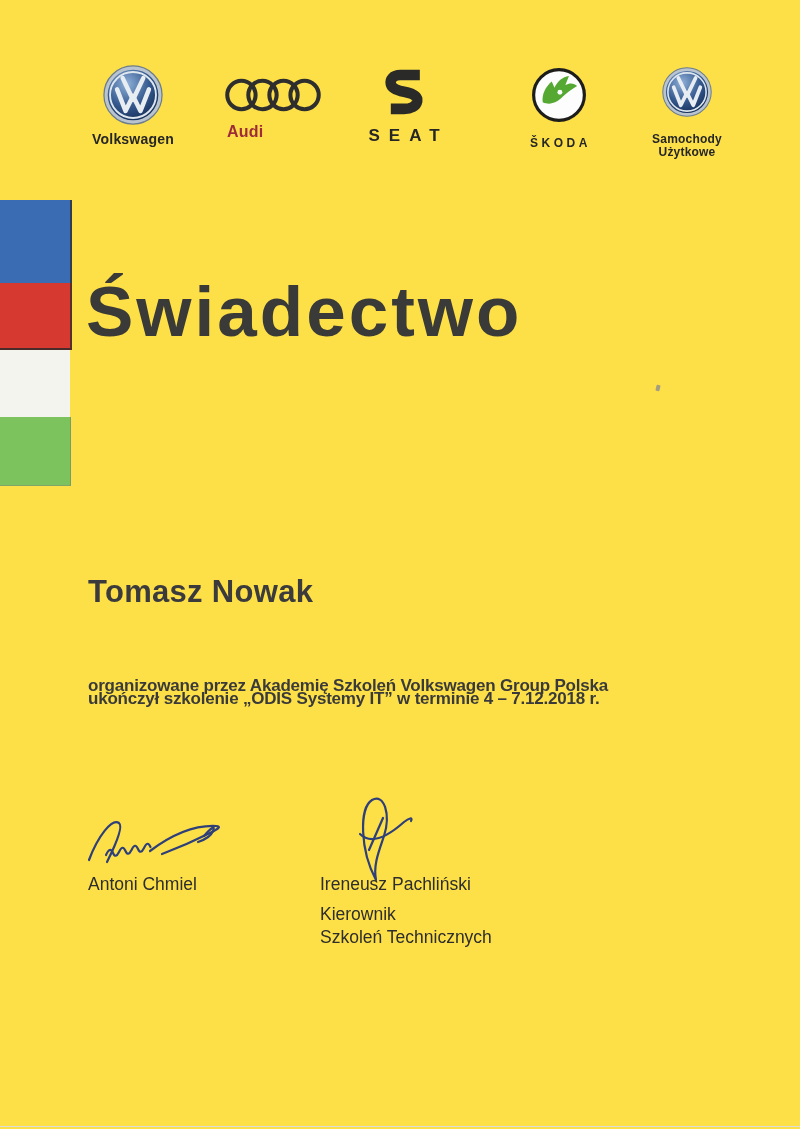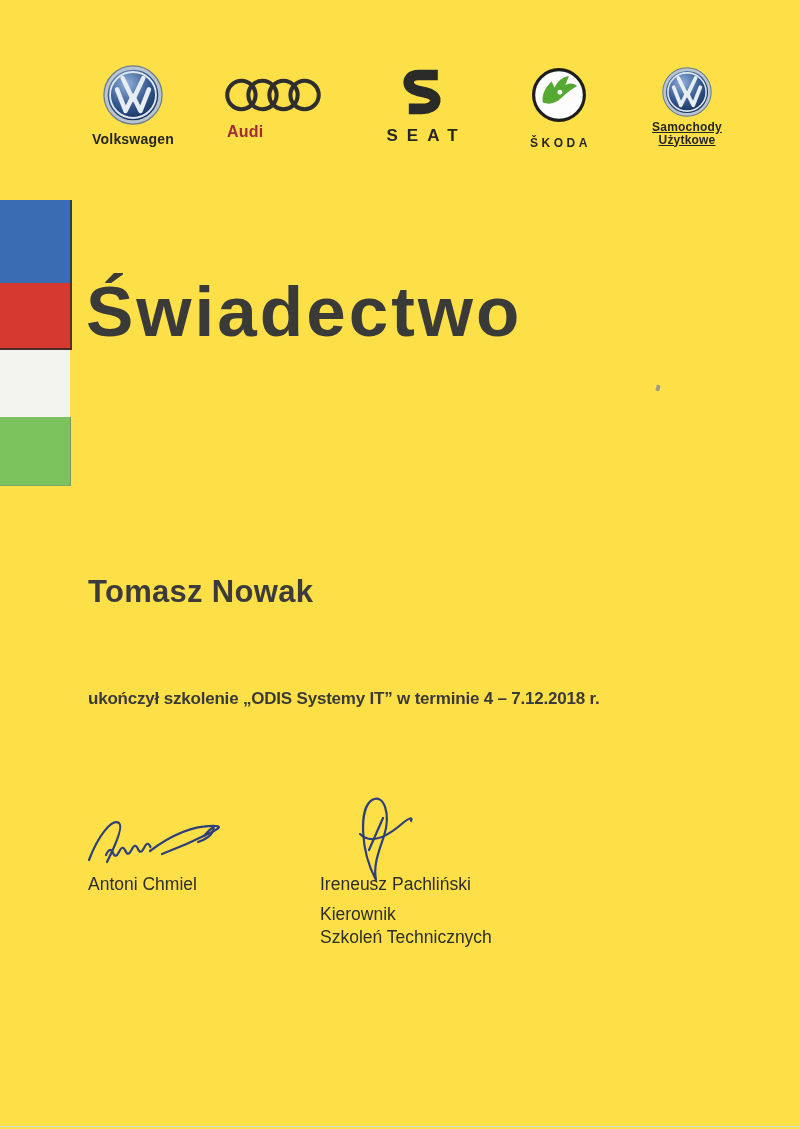--- a/index.html
+++ b/index.html
@@ -10,31 +10,31 @@
     background:#fde047;
     overflow:hidden;
     font-family:"Liberation Sans","DejaVu Sans",sans-serif;
     color:#2d2d2d;
   }
 
   
   .brand{position:absolute;text-align:center;}
   .brand-vw{left:73px;top:65px;width:120px;}
   .brand-audi{left:224px;top:78px;width:98px;text-align:left;}
-  .brand-seat{left:362px;top:68px;width:120px;}
+  .brand-seat{left:344px;top:68px;width:120px;}
   .brand-skoda{left:499px;top:66px;width:120px;}
   .brand-su{left:627px;top:67px;width:120px;}
   .brand svg{display:block;margin:0 auto;}
   .brand-label{
     font-weight:700;font-size:14px;color:#262626;margin-top:6px;letter-spacing:.2px;
   }
   .brand-audi .brand-label{font-size:16px;margin-top:11px;margin-left:3px;}
   .brand-seat .brand-label{font-size:17px;letter-spacing:9px;margin-top:7px;padding-left:9px;}
   .brand-skoda .brand-label{font-size:12px;letter-spacing:3.5px;margin-top:12px;padding-left:3px;}
-  .brand-su .brand-label{font-weight:600;font-size:12px;line-height:12.5px;margin-top:4px;text-decoration:underline;}
+  .brand-su .brand-label{font-weight:600;font-size:12px;line-height:12.5px;margin-top:16px;}
 
   
   .bar{position:absolute;left:0;width:70px;}
   .bar-blue {top:200px;height:83px;border-right:2px solid rgba(45,45,45,.75);}
   .bar-red  {top:283px;height:65px;border-right:2px solid rgba(45,45,45,.75);border-bottom:2px solid rgba(40,40,40,.8);}
   .bar-white{top:350px;height:67px;}
   .bar-green{top:417px;height:68px;border-right:1px solid rgba(120,130,110,.6);border-bottom:1px solid rgba(130,140,120,.5);}
 
   
   .title-line{position:absolute;left:86px;line-height:1;white-space:nowrap;}
@@ -137,20 +137,21 @@
     <div class="bar bar-blue" style="background-color: rgb(58, 108, 180);"></div>
     <div class="bar bar-red" style="background-color: rgb(214, 57, 47);"></div>
     <div class="bar bar-white" style="background-color: rgb(244, 244, 238);"></div>
     <div class="bar bar-green" style="background-color: rgb(124, 195, 94);"></div>
   </div>
 
   <div class="title-line title-line1" style="color: rgb(58, 58, 56);">Świadectwo</div>
 
   <div class="recipient">Tomasz Nowak</div>
   <div class="body-line body-line1">ukończył szkolenie „ODIS Systemy IT” w terminie 4 – 7.12.2018 r.</div>
+  <div class="body-line body-line2">organizowane przez Akademię Szkoleń Volkswagen Group Polska</div>
 
   <svg class="sig-img sig-img-left" width="150" height="64" viewBox="0 0 150 64">
     <g fill="none" stroke="#2e3f79" stroke-width="2.2" stroke-linecap="round">
       <path d="M3 50 C12 26 26 8 33 13 C38 17 27 40 21 52"></path>
       <path d="M20 45 q4 -9 7 -2 q2.5 6 6 -1 q3.5 -8 6.5 -1 q2.5 6 6 -1 q3.5 -8 6.5 -1 q2.5 6 6 -1 q3.5 -8 6.5 -1"></path>
       <path d="M64 41 C84 26 108 15 130 16 C136 16.3 132 19 124 23 C110 30 92 38 76 44"></path>
       <path d="M118 26 C124 19 130 14 127 21 C125 26 118 30 112 32"></path>
     </g>
   </svg>
 

